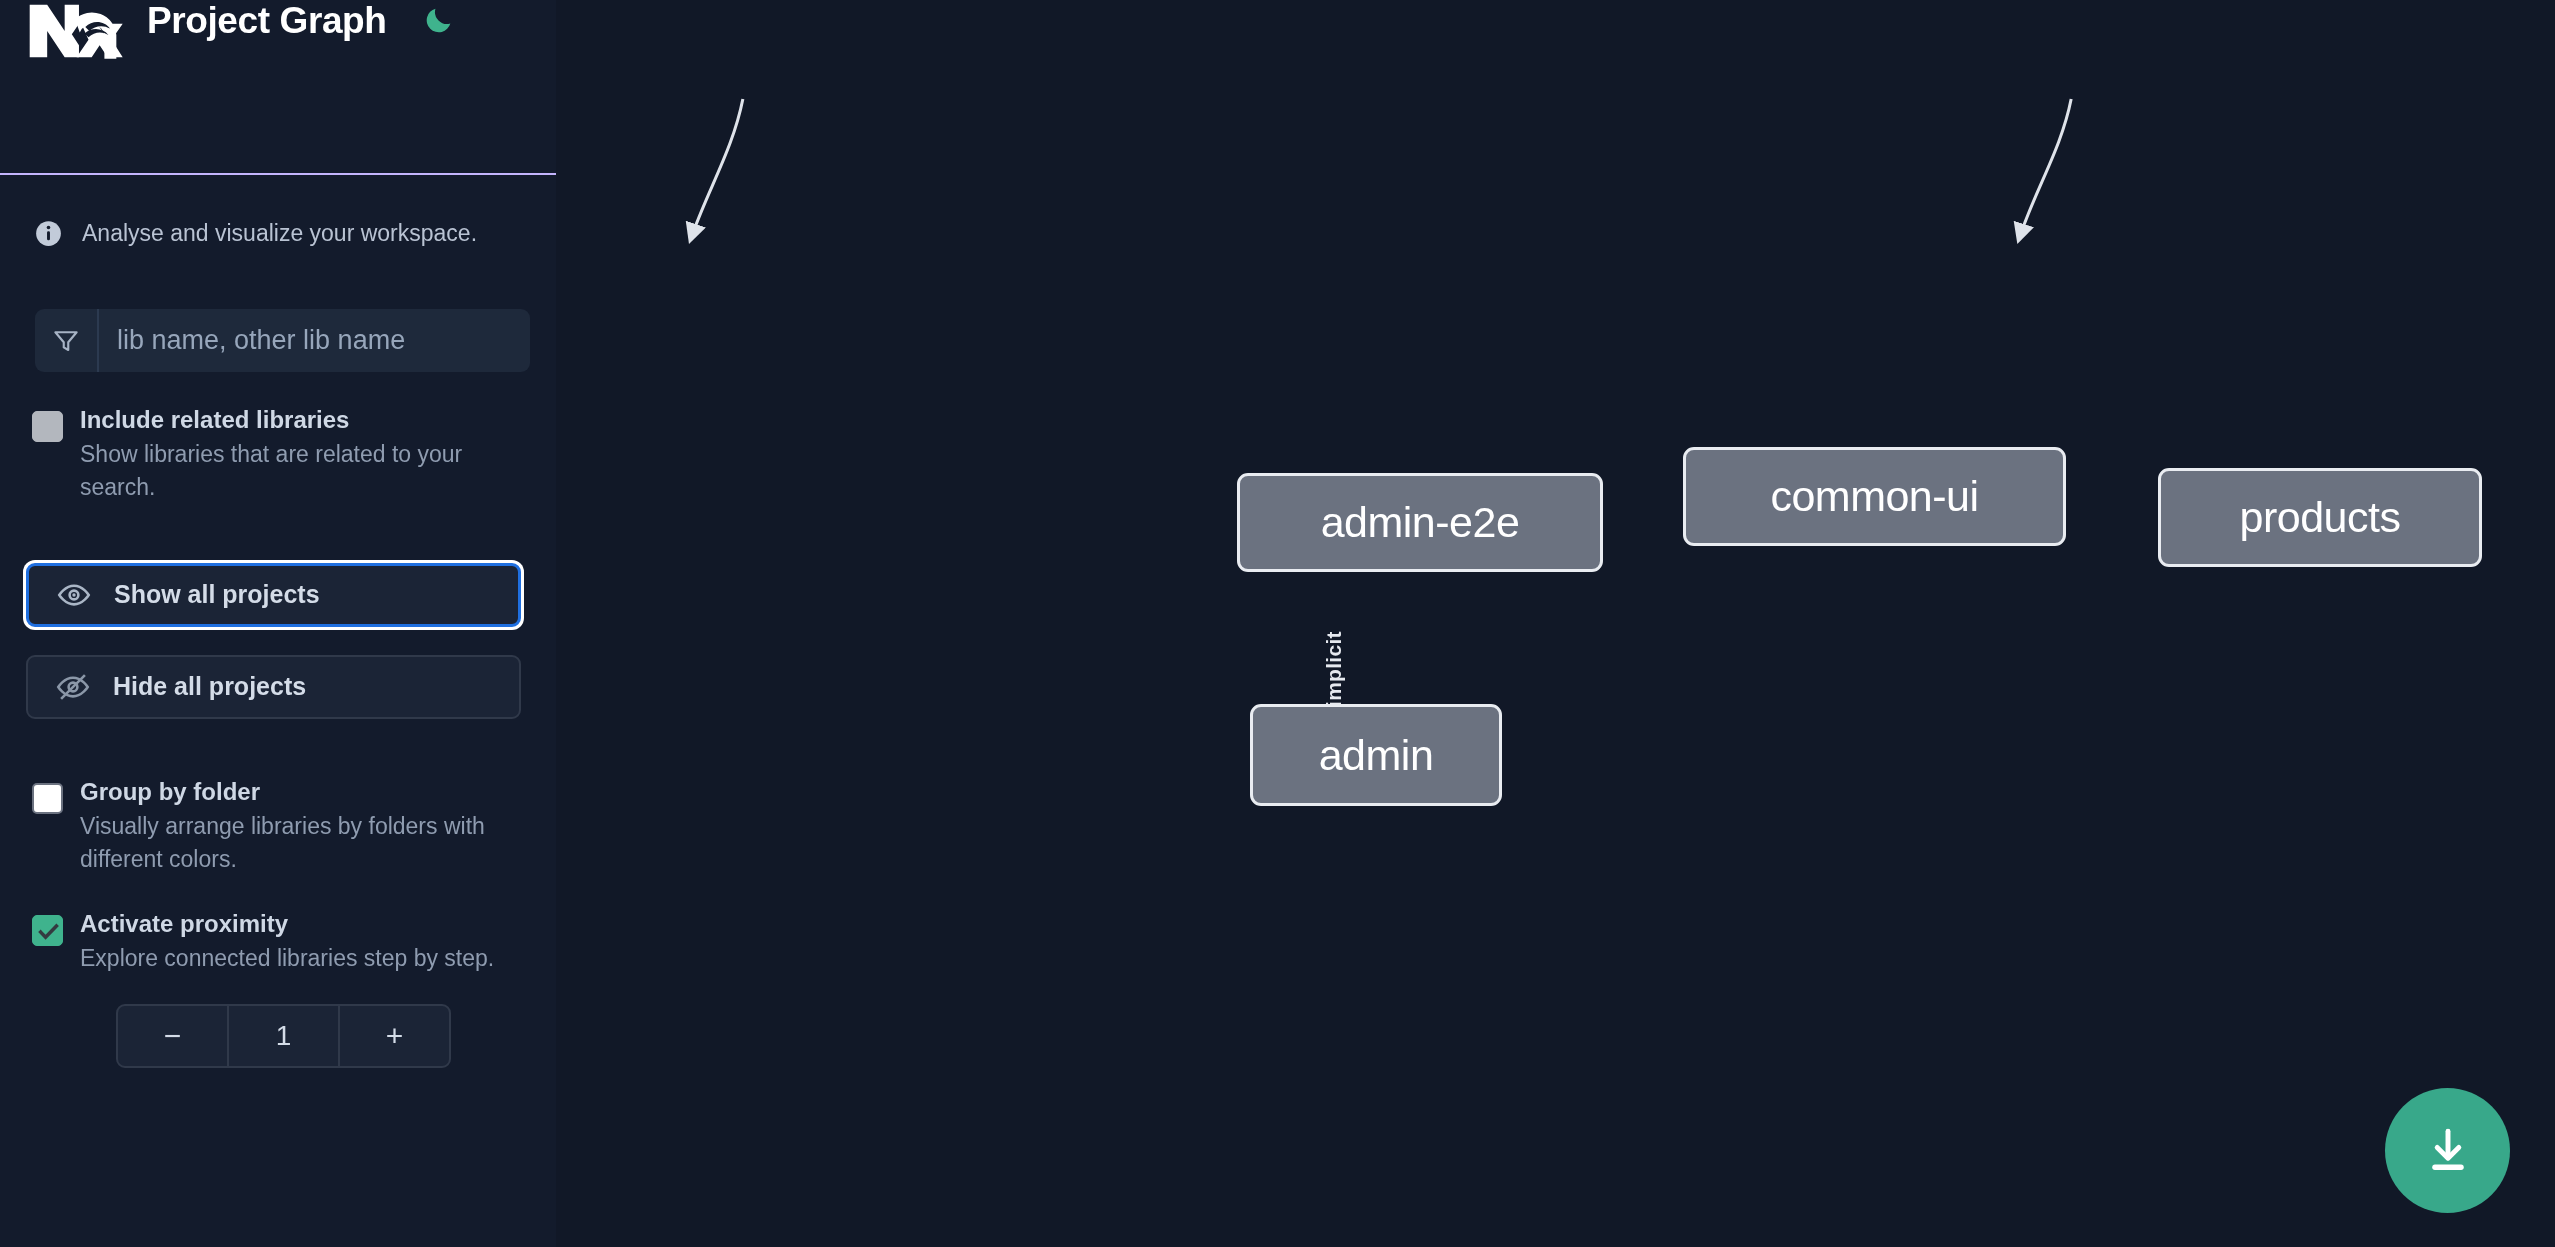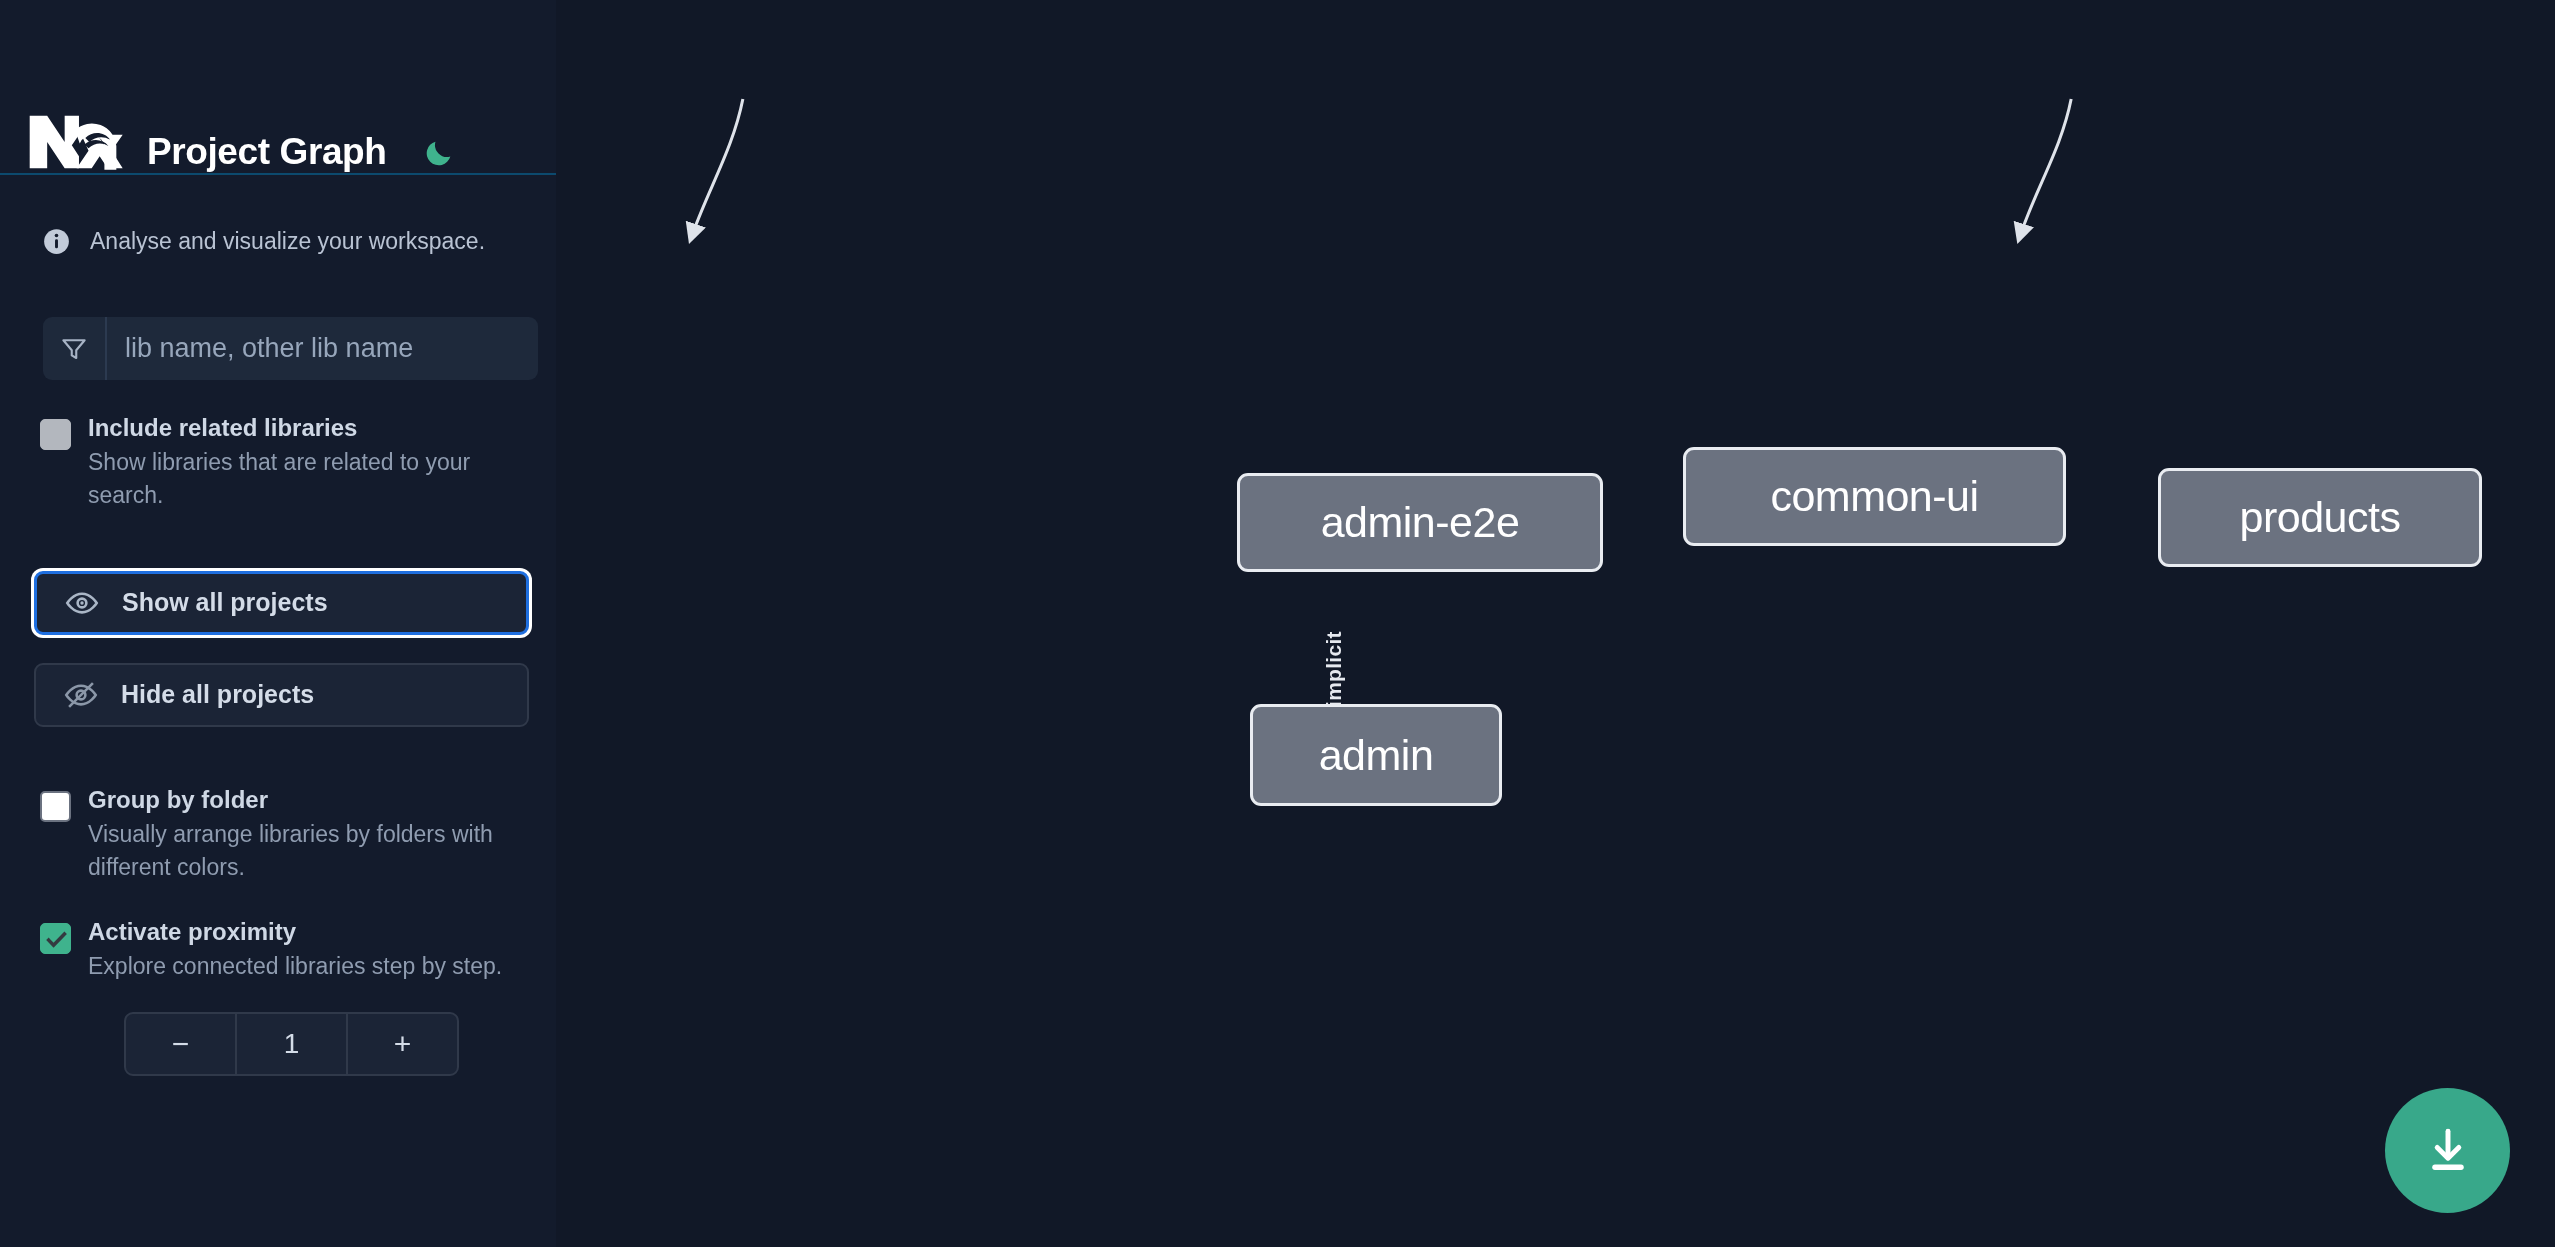--- a/index.html
+++ b/index.html
@@ -27,24 +27,24 @@
     position: relative;
     width: 556px;
     height: 1247px;
     background: #131b2c;
     flex: 0 0 556px;
     box-sizing: border-box;
   }
   .sb-header {
     height: 175px;
     display: flex;
-    align-items: flex-end;
+    align-items: flex-start;
     padding-left: 27px;
     box-sizing: border-box;
-    border-bottom: 2px solid #0c4a6e;
+    border-bottom: 2px solid #c4b5fd;
   }
   .nx-logo {
     width: 96px;
     height: 62px;
     flex: 0 0 96px;
     margin-right: 24px;
     display: block;
   }
   .app-title {
     font-size: 37px;
@@ -58,21 +58,21 @@
     width: 40px;
     height: 40px;
     display: flex;
     align-items: center;
     justify-content: center;
     cursor: pointer;
   }
 
   .sb-body {
     position: relative;
-    padding: 16px;
+    padding: 8px;
   }
 
   .tagline {
     display: flex;
     align-items: center;
     padding: 37px 0 0 27px;
   }
   .info-icon {
     width: 27px;
     height: 27px;

